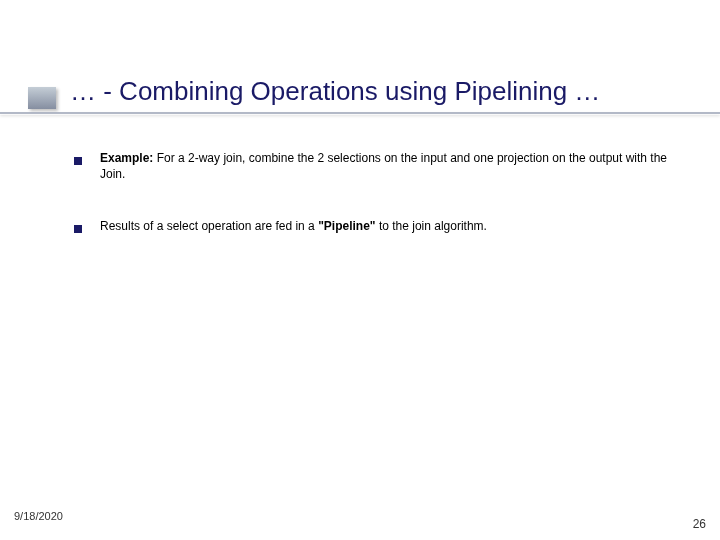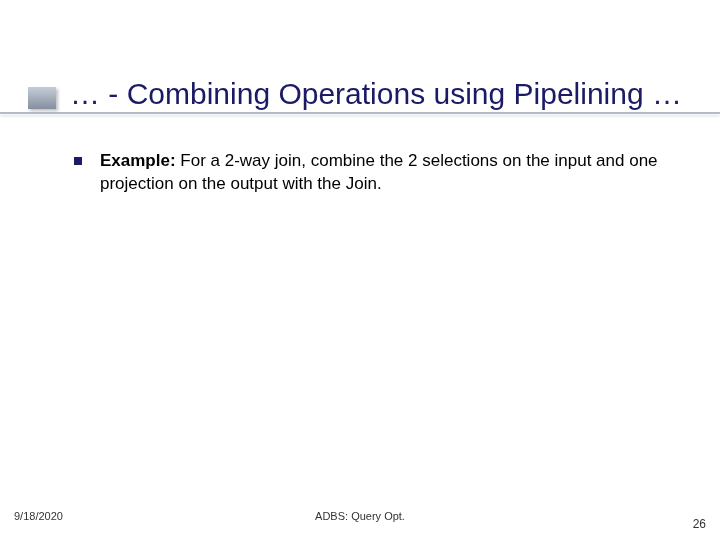--- a/index.html
+++ b/index.html
@@ -28,21 +28,21 @@
     position: absolute;
     left: -2px;
     top: 11px;
     width: 28px;
     height: 22px;
     background: linear-gradient(to bottom, rgba(190,200,210,0.9), rgba(120,130,150,0.9));
     box-shadow: 2px 2px 3px rgba(0,0,0,0.25);
   }
   .title-text {
     position: relative;
-    font-size: 30px;
+    font-size: 26px;
     line-height: 1.2;
     color: #1a1a66;
     z-index: 2;
     padding-left: 40px;
     font-family: Verdana, Geneva, sans-serif;
     font-weight: normal;
   }
   .title-rule {
     position: absolute;
     left: 0;
@@ -54,21 +54,21 @@
   }
   .body {
     position: absolute;
     top: 150px;
     left: 66px;
     right: 40px;
   }
   .bullet {
     position: relative;
     padding-left: 34px;
-    font-size: 17px;
+    font-size: 12px;
     line-height: 1.35;
     margin-bottom: 36px;
   }
   .bullet::before {
     content: "";
     position: absolute;
     left: 8px;
     top: 7px;
     width: 8px;
     height: 8px;
@@ -110,21 +110,23 @@
   </div>
   <div class="title-rule"></div>
 
   <div class="body">
 
     <div class="bullet">
       <span class="bold">Example:</span><span>  For a 2-way join, combine the 2 selections on the input and one projection on the output with the Join.</span>
     </div>
 
 
+    <div class="bullet">
+      <span>Results of a select operation are fed in a </span><span class="bold">"Pipeline"</span><span> to the join algorithm.</span>
+    </div>
 
 
   </div>
 
   <div class="footer-left">9/18/2020</div>
-  <div class="footer-center">ADBS: Query Opt.</div>
   <div class="footer-right">26</div>
 
 </div>
 
 </body></html>

